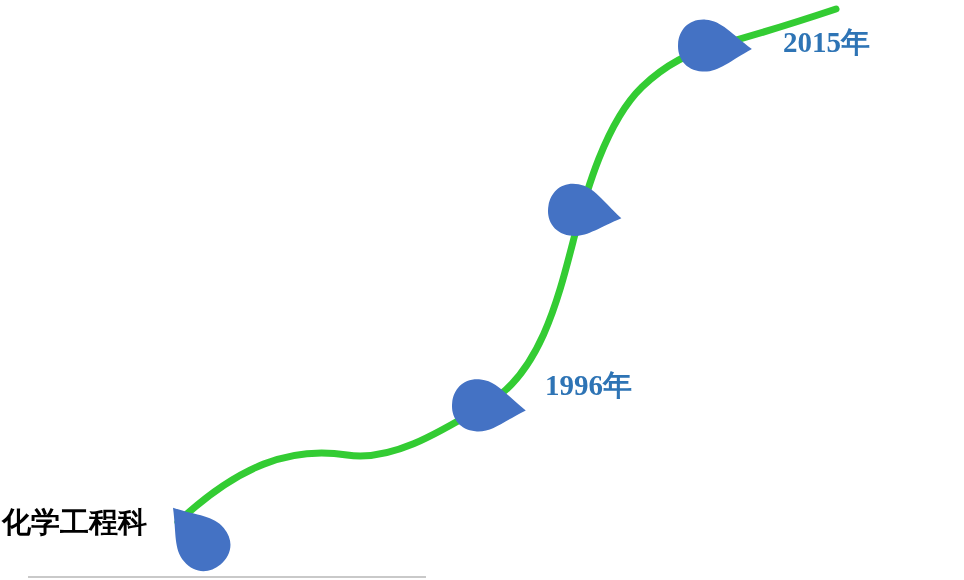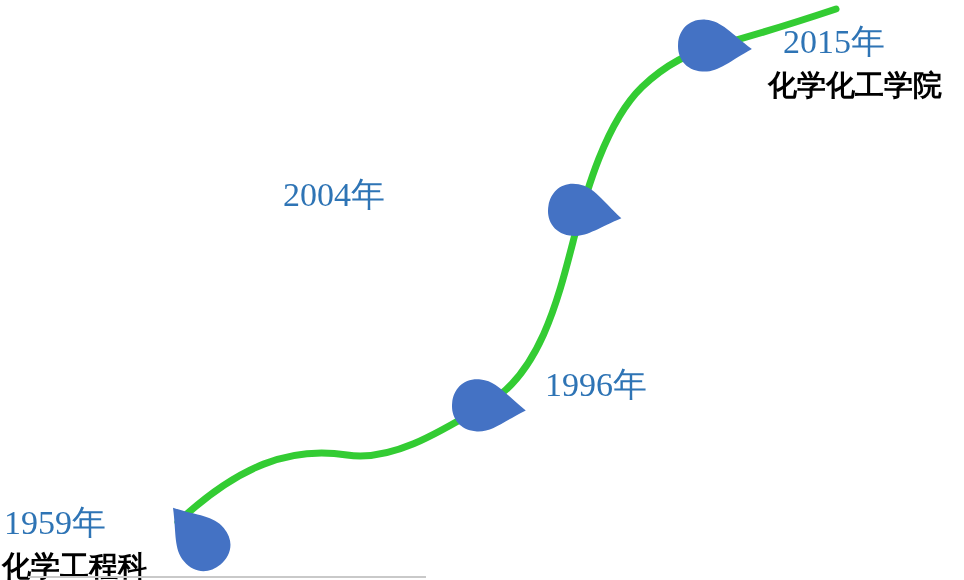--- a/index.html
+++ b/index.html
@@ -21,22 +21,22 @@
     top: 0;
     width: 964px;
     height: 580px;
   }
   .milestone {
     position: absolute;
     white-space: nowrap;
   }
   .milestone .year {
     font-family: "Liberation Serif", "DejaVu Serif", serif;
-    font-weight: normal;
-    font-size: 34px;
+    font-weight: bold;
+    font-size: 29px;
     line-height: 44px;
     color: #2e74b5;
   }
   .milestone .label {
     font-family: "DejaVu Sans", "Liberation Sans", sans-serif;
     font-weight: bold;
     font-size: 29px;
     line-height: 38px;
     margin-top: 2px;
     color: #000000;
@@ -73,32 +73,29 @@
              C 668 62, 695 50, 722 44
              C 762 33, 803 20, 836 9" fill="none" stroke-width="7" stroke-linecap="round" stroke="#33cc33"></path>
 
     <path d="M 42 0 C 20 14 10 26 -6 26 C -23 26 -32 14 -32 0 C -32 -14 -23 -26 -6 -26 C 10 -26 20 -14 42 0 Z" transform="translate(200,540) rotate(-130)" fill="#4472c4"></path>
     <path d="M 42 0 C 20 14 10 26 -6 26 C -23 26 -32 14 -32 0 C -32 -14 -23 -26 -6 -26 C 10 -26 20 -14 42 0 Z" transform="translate(484,406) rotate(6)" fill="#4472c4"></path>
     <path d="M 42 0 C 20 14 10 26 -6 26 C -23 26 -32 14 -32 0 C -32 -14 -23 -26 -6 -26 C 10 -26 20 -14 42 0 Z" transform="translate(580,211) rotate(10)" fill="#4472c4"></path>
     <path d="M 42 0 C 20 14 10 26 -6 26 C -23 26 -32 14 -32 0 C -32 -14 -23 -26 -6 -26 C 10 -26 20 -14 42 0 Z" transform="translate(710,46) rotate(4)" fill="#4472c4"></path>
   </svg>
 
   <div class="milestone ms-1959">
-    <div class="year">1959年</div>
     <div class="label">化学工程科</div>
   </div>
 
   <div class="milestone ms-1996">
     <div class="year">1996年</div>
   </div>
 
   <div class="milestone ms-2004">
-    <div class="year">2004年</div>
   </div>
 
   <div class="milestone ms-2015">
     <div class="year">2015年</div>
-    <div class="label">化学化工学院</div>
   </div>
 
   <div class="bottom-edge"></div>
 
 </div>
 
 </body></html>

